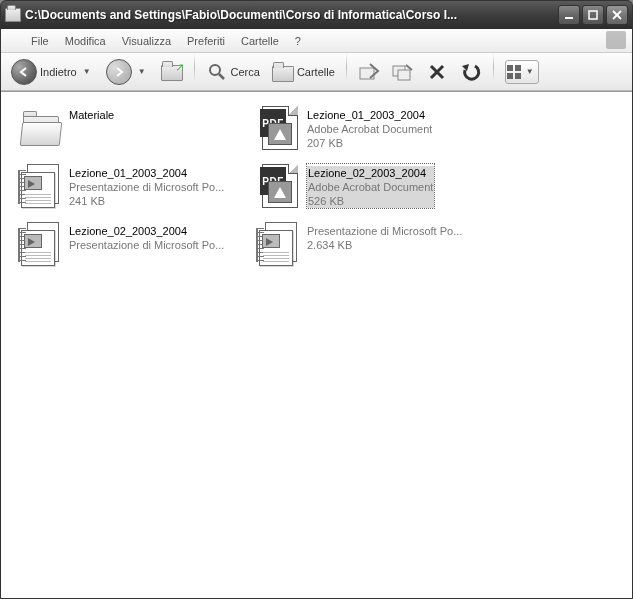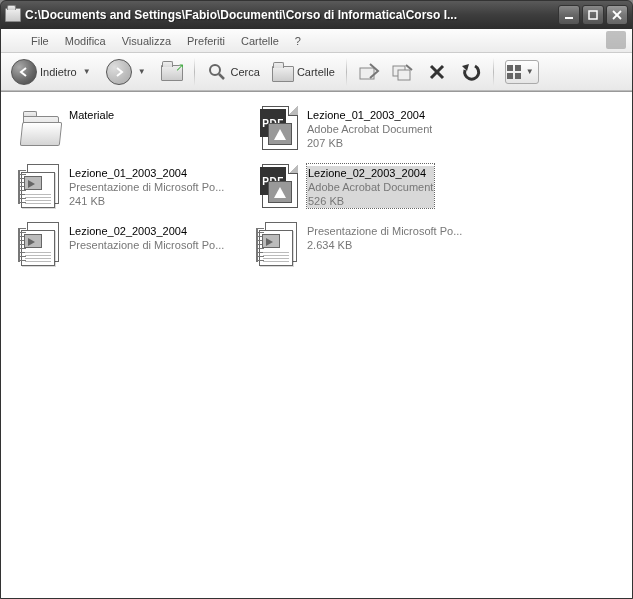--- a/index.html
+++ b/index.html
@@ -104,21 +104,20 @@
     background:
       linear-gradient(to right, #888 48%, transparent 48%, transparent 52%, #888 52%) ,
       linear-gradient(to bottom, #888 48%, transparent 48%, transparent 52%, #888 52%);
     border-radius: 2px;
   }
   .toolbar {
     height: 38px;
     background: linear-gradient(to bottom, #fdfdfd 0%, #e8e8e8 100%);
     border-bottom: 1px solid #bbb;
     display: flex;
-    align-items: center;
     padding: 0 6px;
     gap: 4px;
   }
   .tb-btn {
     display: flex;
     align-items: center;
     gap: 3px;
     padding: 2px 4px;
     border-radius: 3px;
     cursor: pointer;

